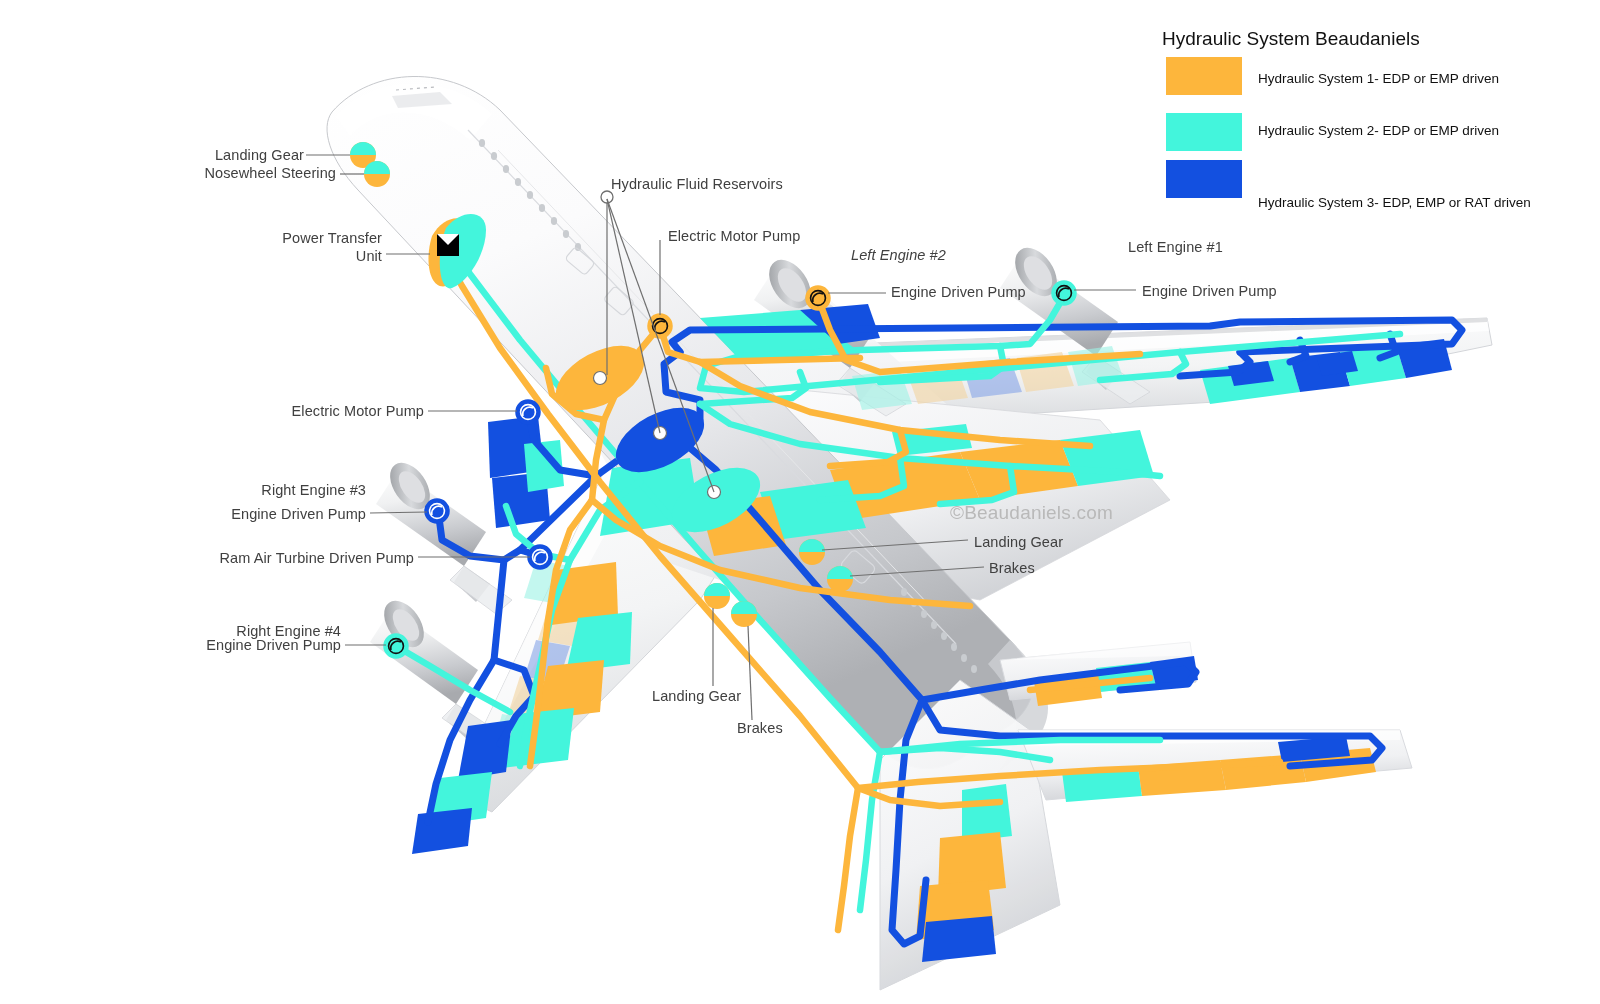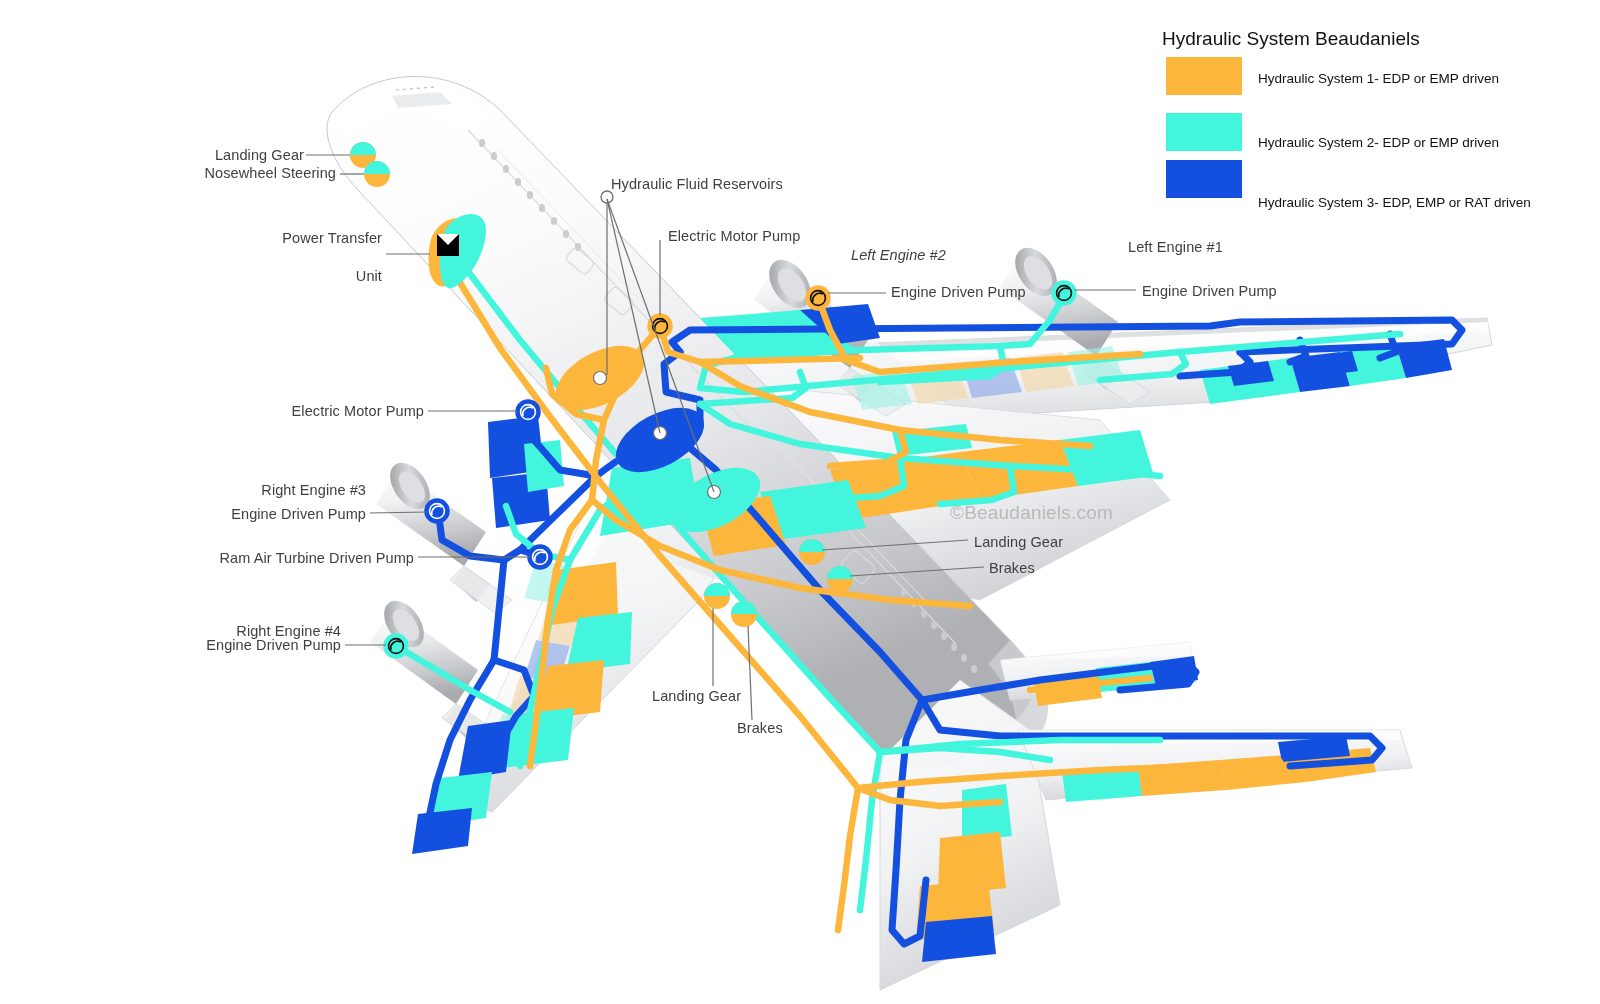--- a/index.html
+++ b/index.html
@@ -405,21 +405,21 @@
       <path d="M713 608 L713 686"></path>
       <path d="M748 626 L752 720"></path>
     </g>
   </svg>
 
   <div class="lbl r" style="left:120px;top:146px;width:184px;">Landing Gear</div>
 
   <div class="lbl r" style="left:120px;top:164px;width:216px;">Nosewheel Steering</div>
 
   <div class="lbl r" style="left:200px;top:229px;width:182px;">Power Transfer</div>
-  <div class="lbl r" style="left:200px;top:247px;width:182px;margin-top:20px;">Unit</div>
+  <div class="lbl r" style="left:200px;top:247px;width:182px;">Unit</div>
 
   <div class="lbl" style="left:611px;top:175px;">Hydraulic Fluid Reservoirs</div>
 
   <div class="lbl" style="left:668px;top:227px;">Electric Motor Pump</div>
 
   <div class="lbl" style="left:851px;top:246px;font-style:italic;">Left Engine #2</div>
   <div class="lbl" style="left:891px;top:283px;">Engine Driven Pump</div>
 
   <div class="lbl" style="left:1096px;top:238px;margin-left:32px;">Left Engine #1</div>
   <div class="lbl" style="left:1142px;top:282px;">Engine Driven Pump</div>
@@ -441,18 +441,18 @@
   <div class="lbl" style="left:737px;top:719px;">Brakes</div>
 
   <div class="wm">©Beaudaniels.com</div>
 
   <div class="legend-title">Hydraulic System Beaudaniels</div>
 
   <div class="legend-sw" style="top: 57px; left: 1166px; background: rgb(253, 182, 60);" id="sw0"></div>
   <div class="legend-tx" style="top:71px;">Hydraulic System 1- EDP or EMP driven</div>
 
   <div class="legend-sw" style="top: 113px; left: 1166px; background: rgb(67, 245, 220);" id="sw1"></div>
-  <div class="legend-tx" style="top:135px;">Hydraulic System 2- EDP or EMP driven</div>
+  <div class="legend-tx" style="top:123px;">Hydraulic System 2- EDP or EMP driven</div>
 
   <div class="legend-sw" style="top: 160px; left: 1166px; background: rgb(19, 80, 224);" id="sw2"></div>
   <div class="legend-tx" style="top:164px;margin-top:31px;">Hydraulic System 3- EDP,  EMP or RAT driven</div>
 
 </div>
 
 </body></html>

